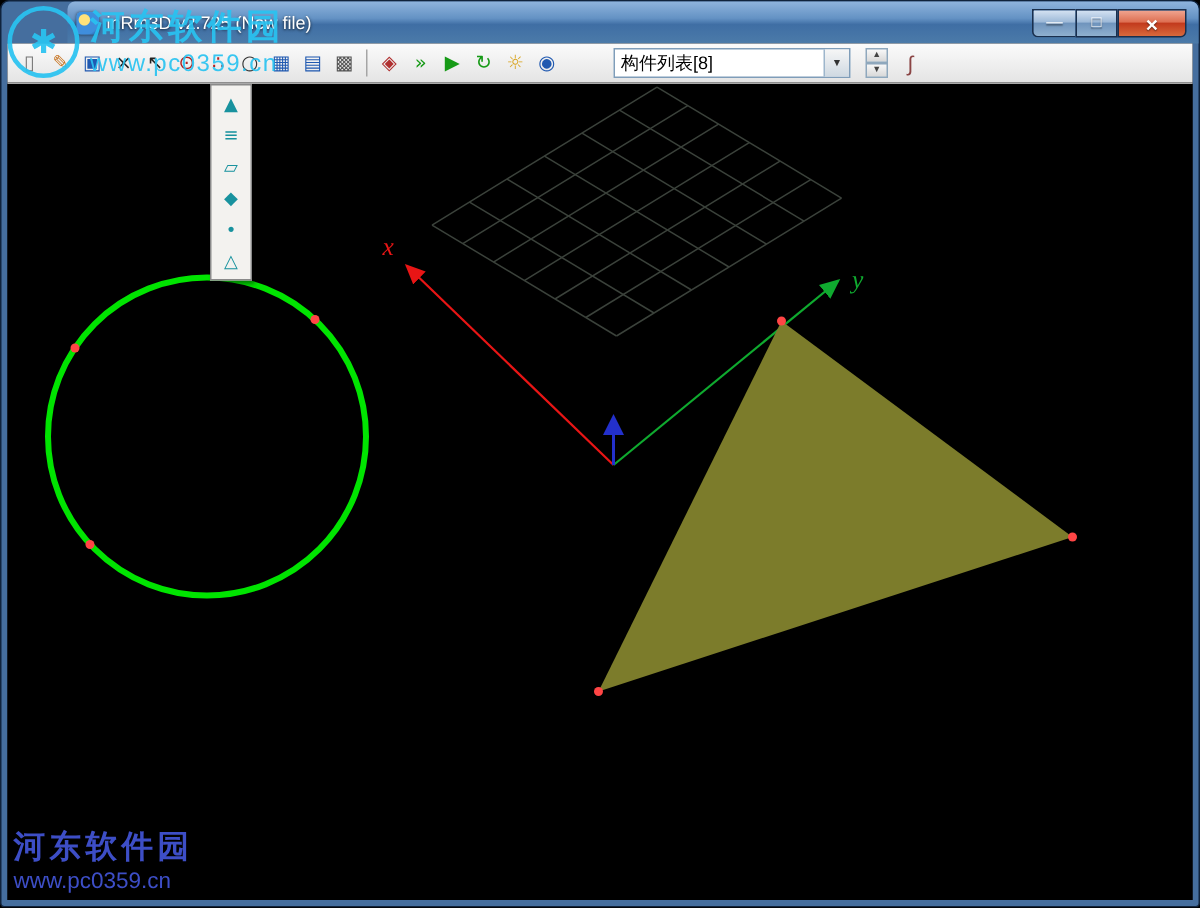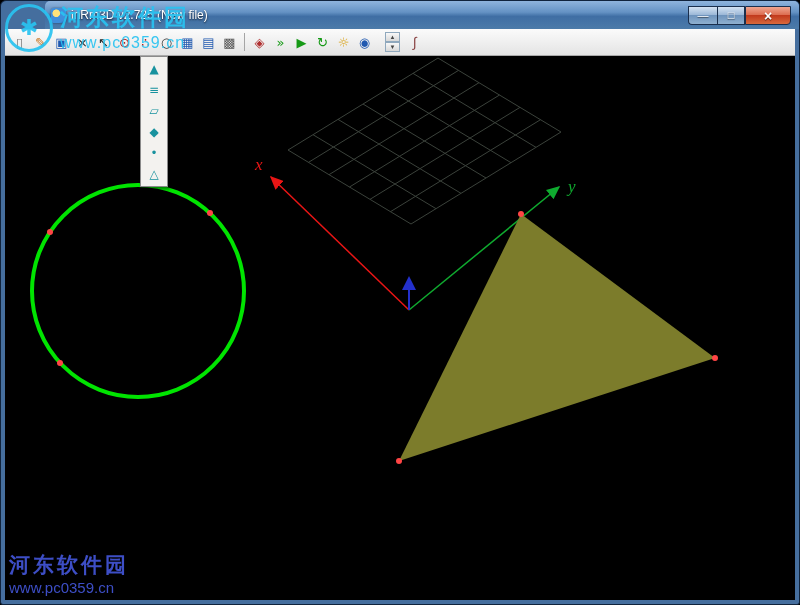--- a/index.html
+++ b/index.html
@@ -140,20 +140,26 @@
             <span style="color: rgb(22, 154, 22);">↻</span>
           </button>
           <button class="tb-btn">
             <span style="color: rgb(217, 165, 32);">☼</span>
           </button>
           <button class="tb-btn">
             <span style="color: rgb(32, 89, 176);">◉</span>
           </button>
         </div>
 
+      <div class="combo">
+        <span class="combo-text">构件列表[8]</span>
+        <button class="combo-btn">
+          <span class="combo-arrow">▼</span>
+        </button>
+      </div>
 
       <div class="spinner">
         <button class="spin-btn">
           <span>▲</span>
         </button>
         <button class="spin-btn">
           <span>▼</span>
         </button>
       </div>
 

